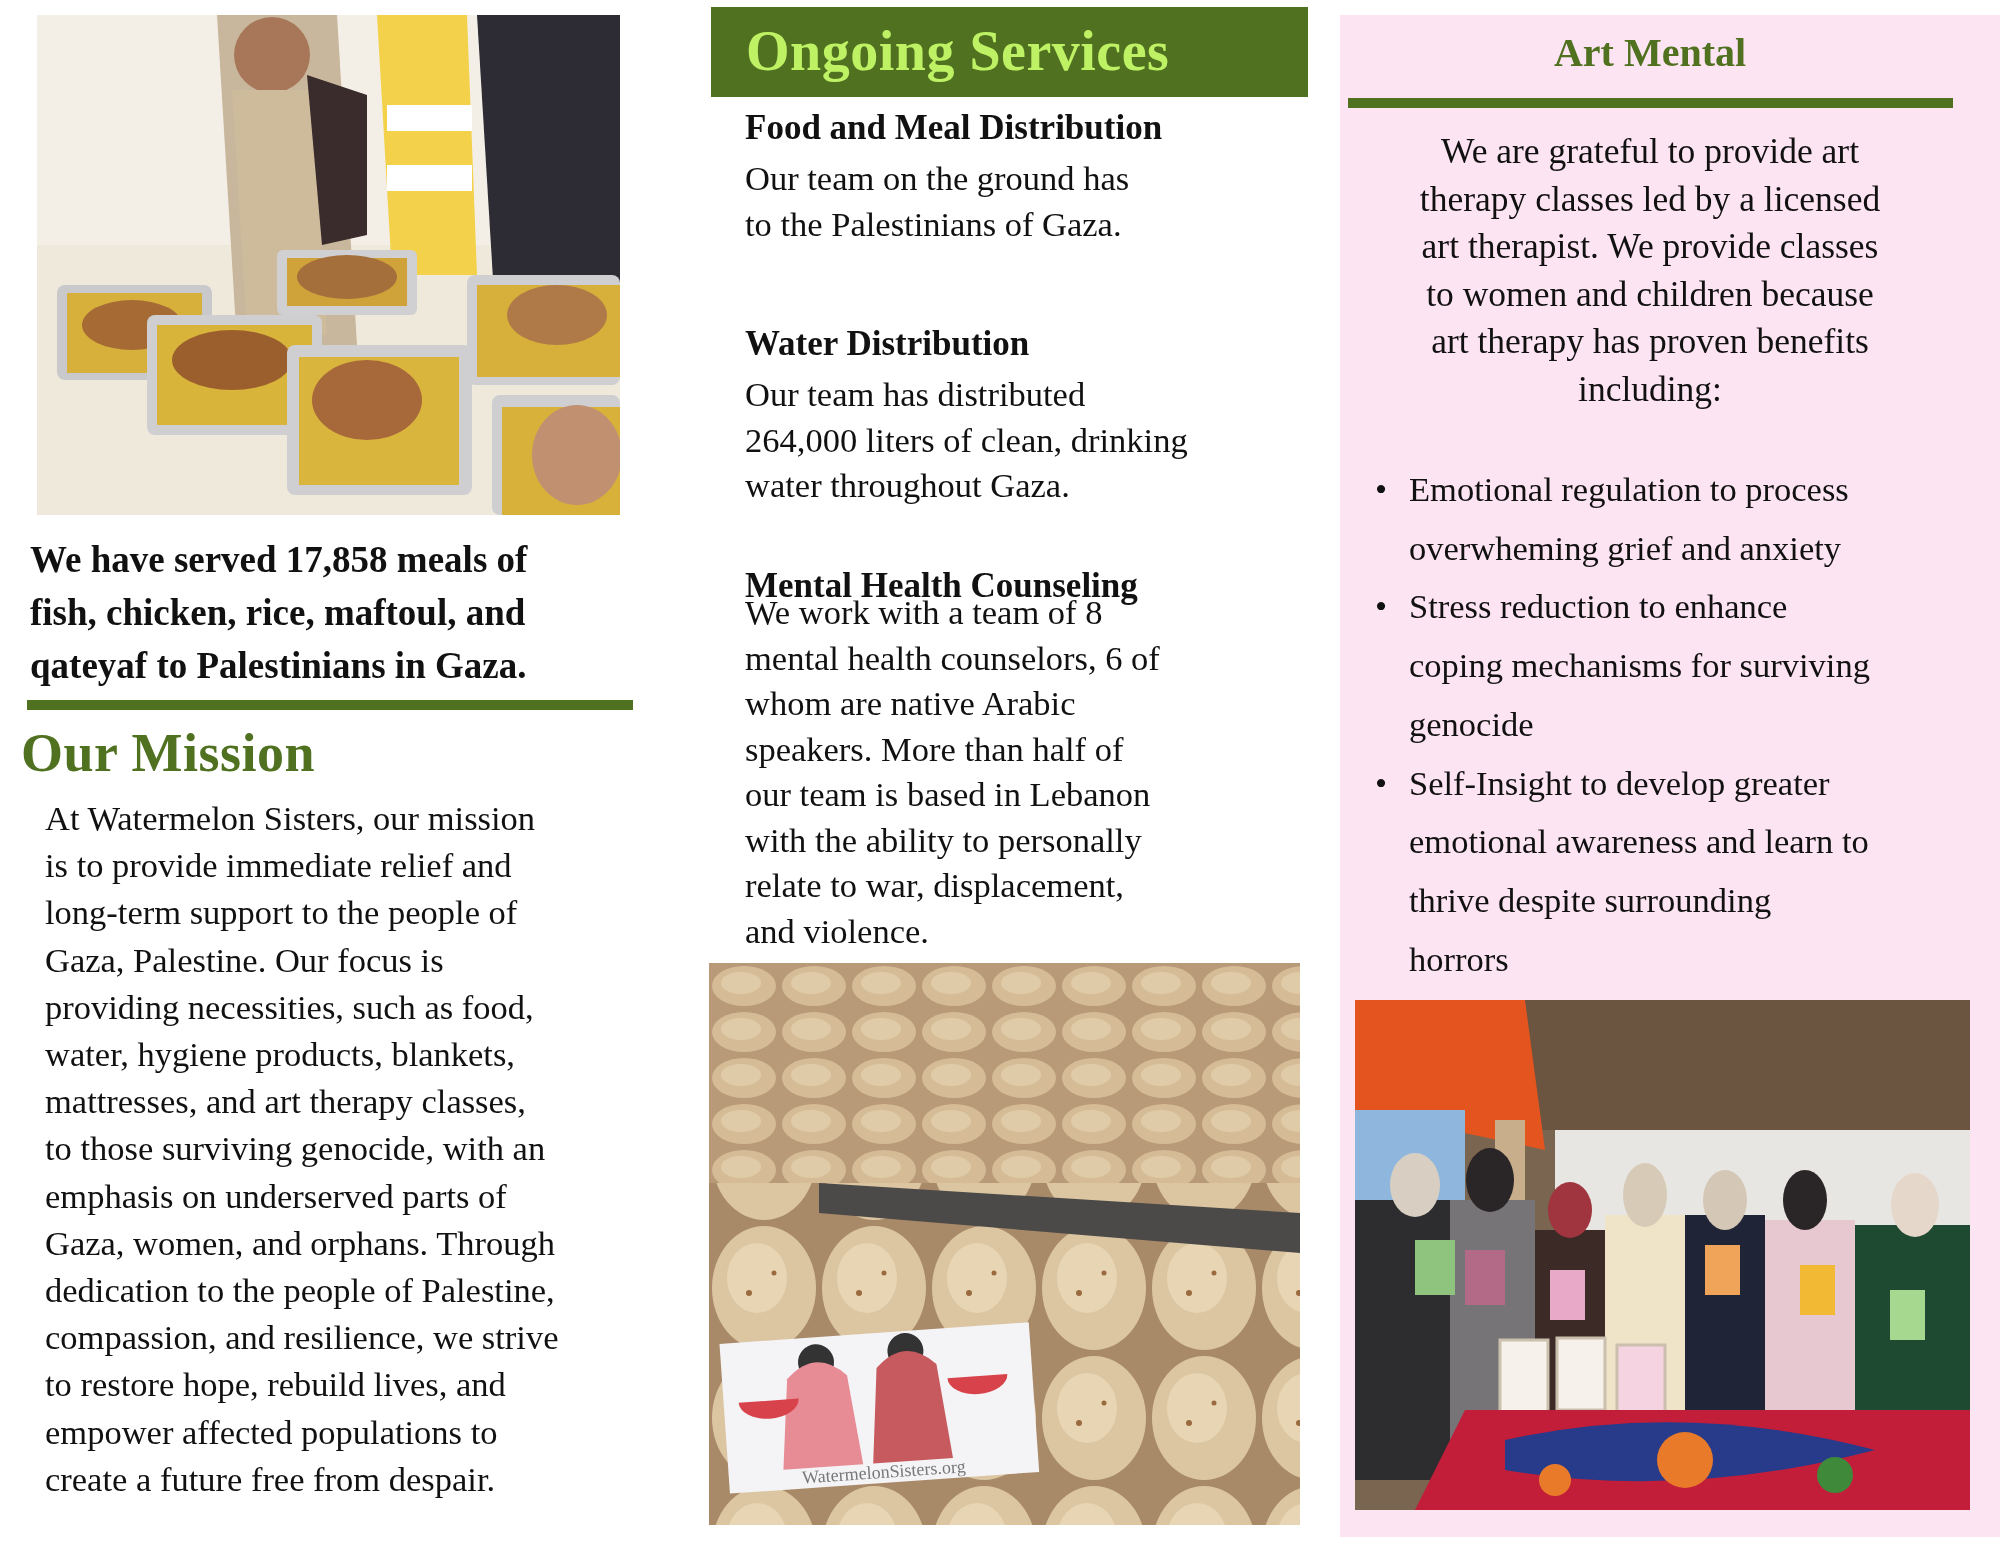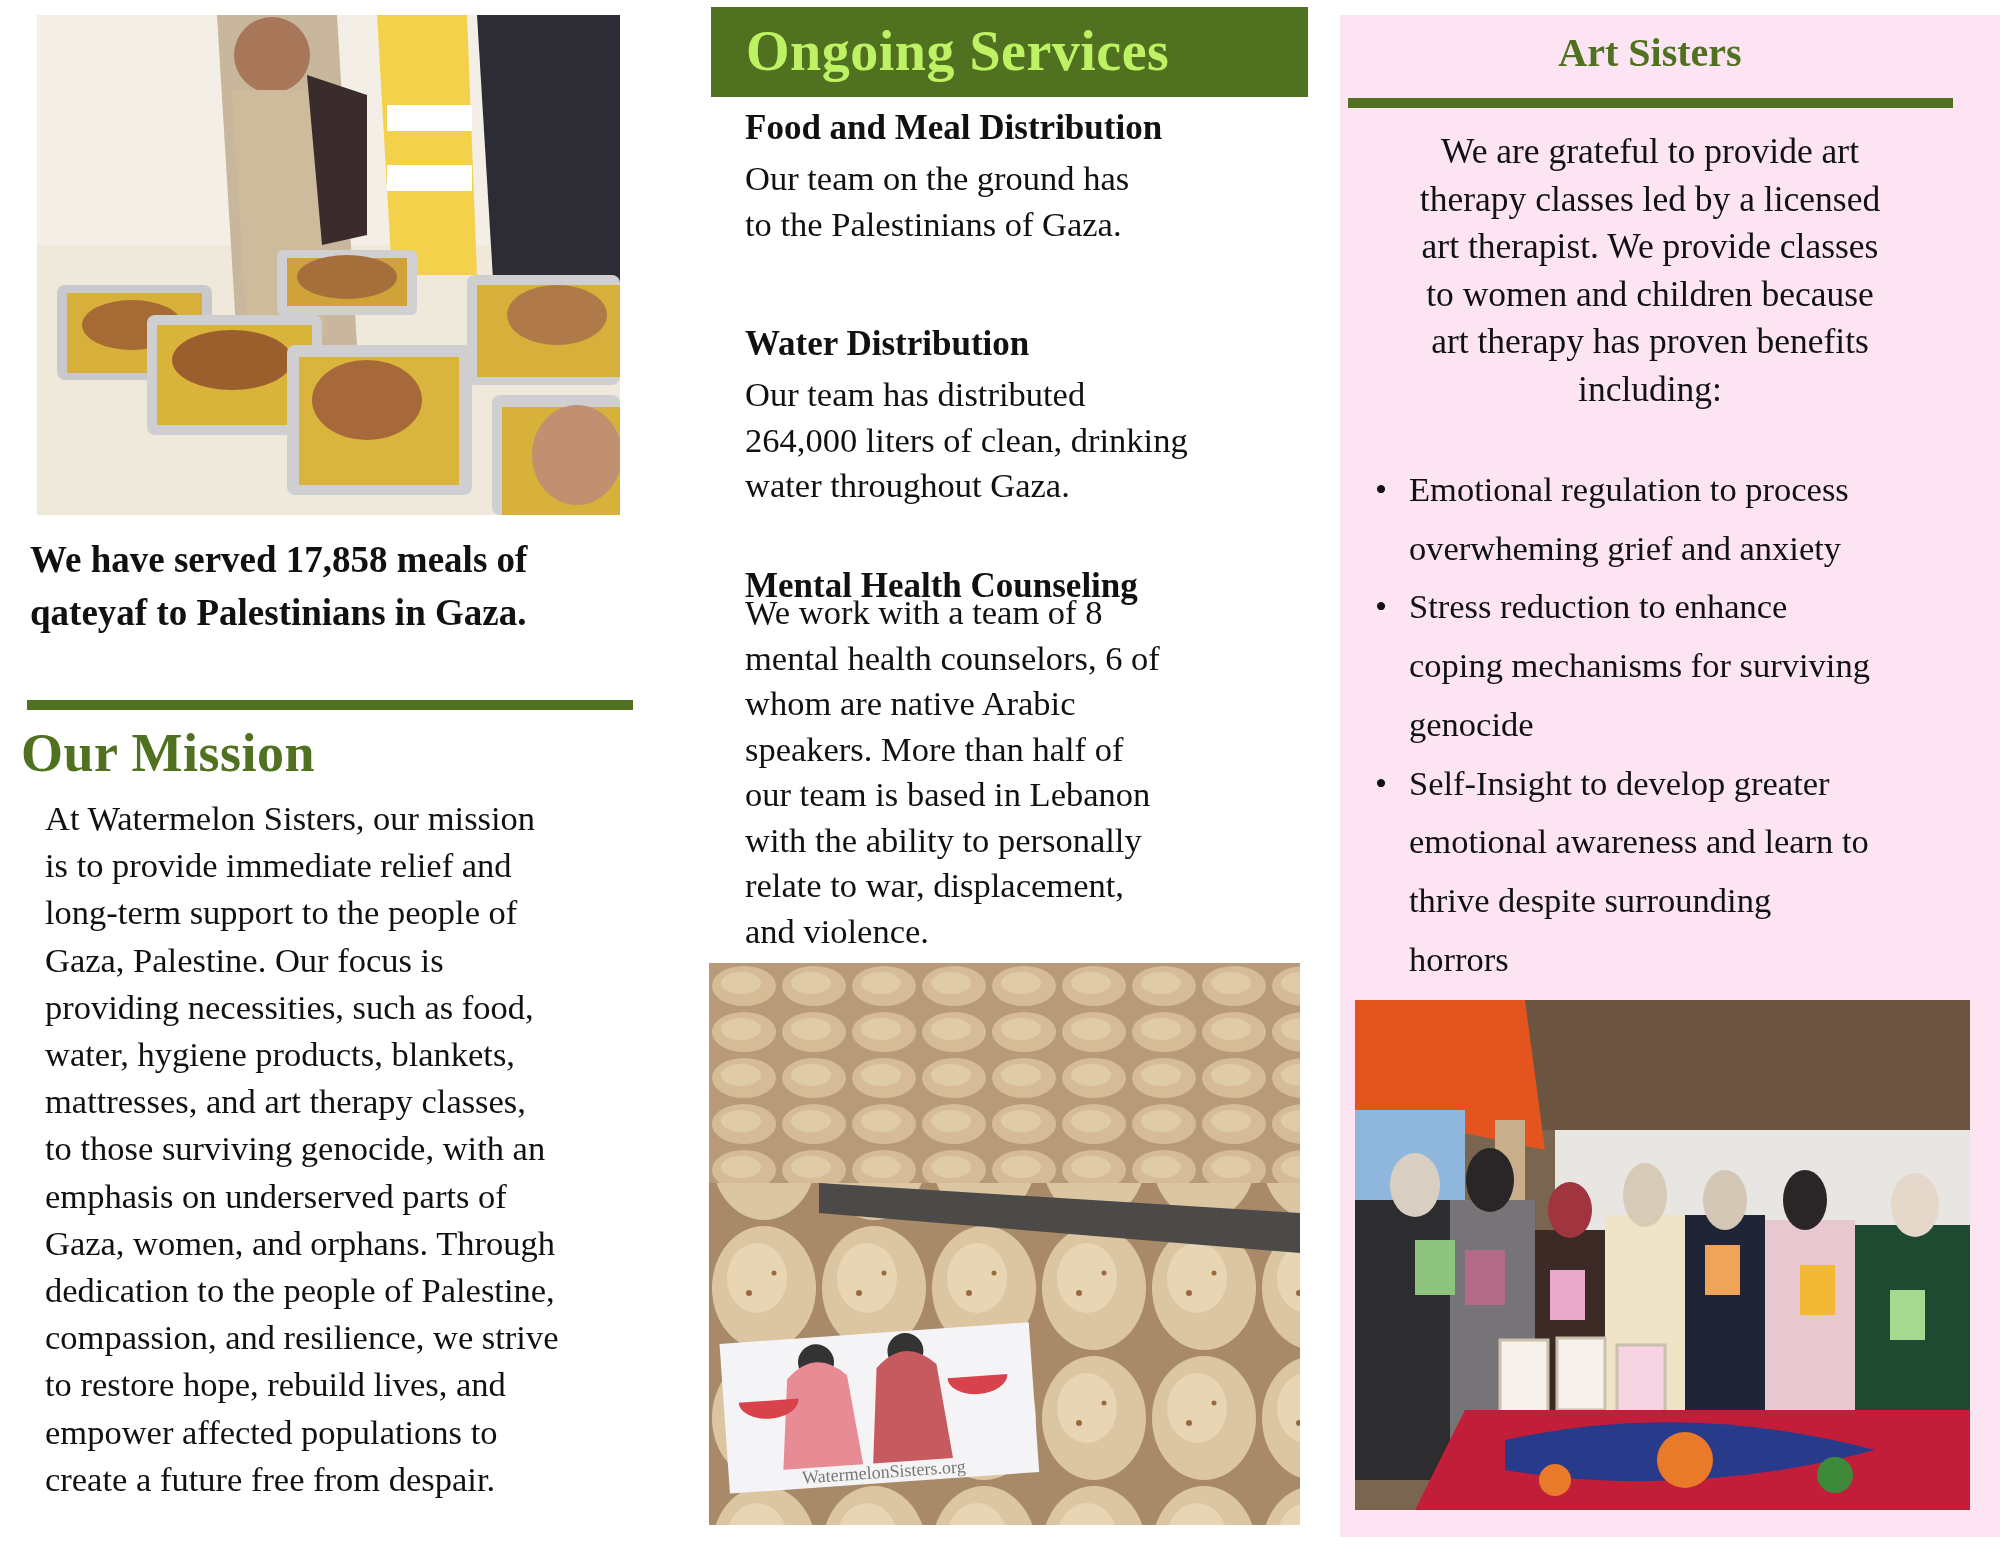--- a/index.html
+++ b/index.html
@@ -73,20 +73,21 @@
       <ellipse cx="540" cy="440" rx="45" ry="50" fill="#c09071"></ellipse>
       <rect x="240" y="235" width="140" height="65" rx="6" fill="#d0d0d3"></rect>
       <rect x="250" y="243" width="120" height="48" fill="#cfa33a"></rect>
       <ellipse cx="310" cy="262" rx="50" ry="22" fill="#a56f3c"></ellipse>
     </g>
   </svg>
 </div>
 
 <div id="meals-blurb" class="abs">
   <div>We have served 17,858 meals of</div>
+  <div>fish, chicken, rice, maftoul, and</div>
   <div>qateyaf to Palestinians in Gaza.</div>
 </div>
 
 <div id="left-rule" class="abs"></div>
 
 <div id="mission-title" class="abs">Our Mission</div>
 
 <div id="mission-body" class="abs">
   <div>At Watermelon Sisters, our mission</div>
   <div>is to provide immediate relief and</div>
@@ -161,21 +162,21 @@
       <circle cx="200" cy="390" r="18" fill="#333"></circle>
       <path d="M170 405 Q200 375 230 405 L240 500 L160 500 Z" fill="#c65a5e"></path>
       <path d="M30 430 A30 18 0 0 0 90 430 Z" fill="#d8424a"></path>
       <path d="M240 420 A30 18 0 0 0 300 420 Z" fill="#d8424a"></path>
       <text x="170" y="515" text-anchor="middle" font-size="18" fill="#777" font-family="Liberation Serif, serif">WatermelonSisters.org</text>
     </g>
   </svg>
 </div>
 
 <div id="art-panel" class="abs"></div>
-<div id="art-title" class="abs">Art Sisters</div>
+<div id="art-title" class="abs">Art Mental</div>
 <div id="art-rule" class="abs"></div>
 
 <div id="art-intro" class="abs">
   <div>We are grateful to provide art</div>
   <div>therapy classes led by a licensed</div>
   <div>art therapist. We provide classes</div>
   <div>to women and children because</div>
   <div>art therapy has proven benefits</div>
   <div>including:</div>
 </div>

